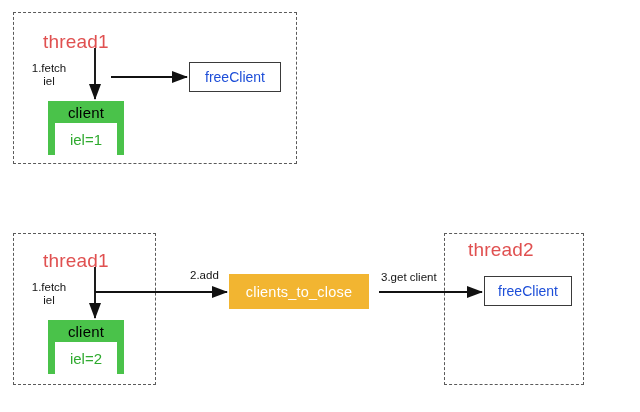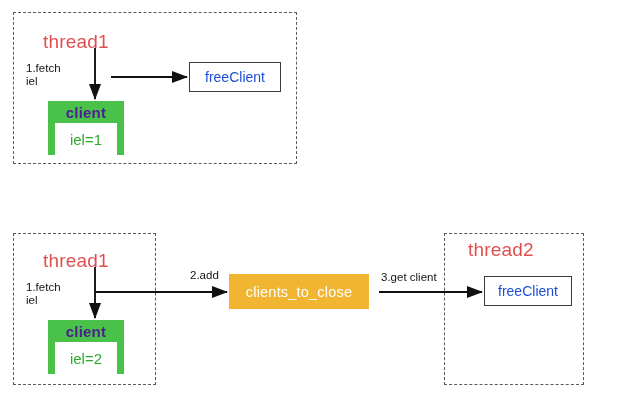--- a/index.html
+++ b/index.html
@@ -59,25 +59,24 @@
   .client-node {
     position: absolute;
     background: #4ac24a;
     box-sizing: border-box;
     display: flex;
     flex-direction: column;
     align-items: center;
     padding-top: 3px;
   }
   .client-title {
-    color: #4c1d95;
+    color: #000000;
     font-size: 15px;
     line-height: 17px;
     letter-spacing: 0.2px;
-    font-weight: bold;
   }
   .client-inner {
     margin-top: 2px;
     width: 62px;
     height: 34px;
     background: #ffffff;
     color: #2faa2f;
     font-size: 15px;
     display: flex;
     align-items: center;
@@ -101,21 +100,21 @@
 
   
   .edge-label {
     position: absolute;
     color: #141414;
     font-size: 11.5px;
     line-height: 13px;
     white-space: nowrap;
   }
   .edge-label.two-line {
-    text-align: left;
+    text-align: center;
     white-space: normal;
     width: 46px;
   }
 
   svg.arrows {
     position: absolute;
     left: 0; top: 0;
     width: 640px;
     height: 412px;
     pointer-events: none;

